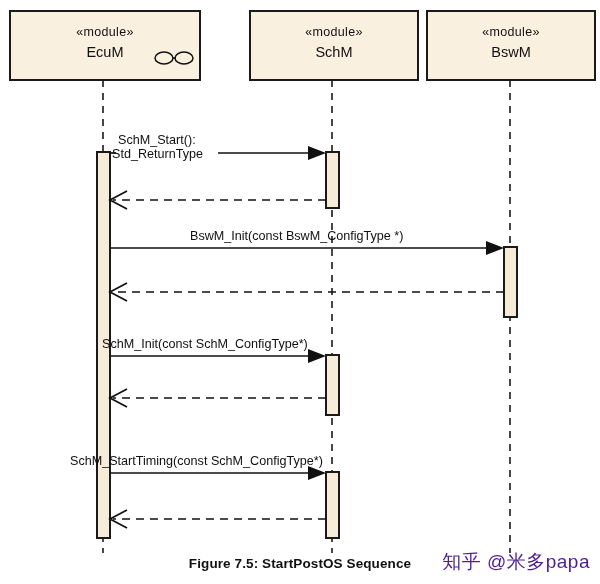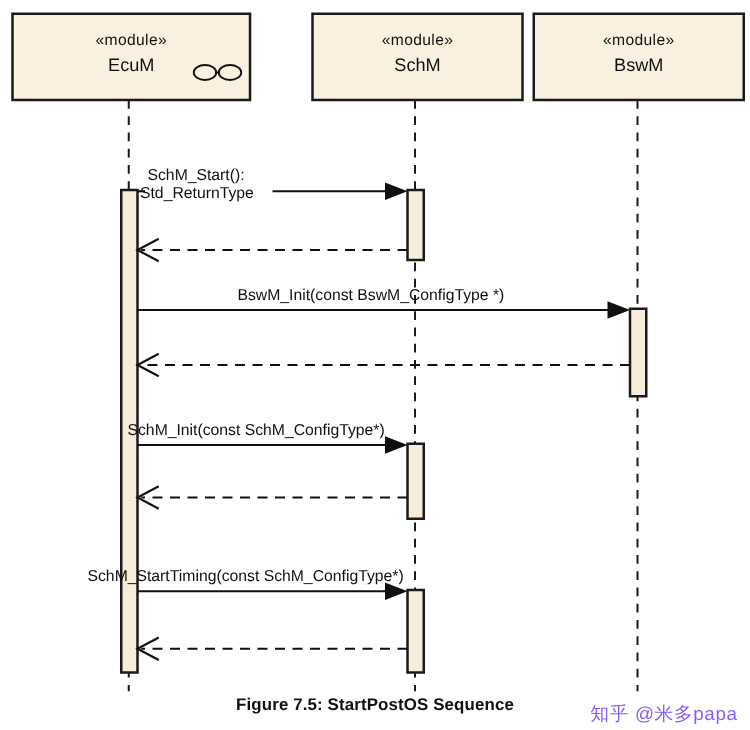--- a/index.html
+++ b/index.html
@@ -99,24 +99,24 @@
     text-align: center;
     font-family: "Liberation Sans", sans-serif;
     font-size: 13.5px;
     font-weight: bold;
     color: #111111;
     letter-spacing: 0.1px;
   }
   .watermark {
     position: absolute;
     right: 10px;
-    top: 562px;
-    font-family: "Liberation Sans", sans-serif;
-    font-size: 15px;
-    color: #8b5cf6;
+    top: 549px;
+    font-family: "Liberation Sans", sans-serif;
+    font-size: 19px;
+    color: #4c1d95;
     letter-spacing: 0.5px;
     white-space: nowrap;
     user-select: none;
   }
 </style>
 </head>
 <body>
 
 <div id="diagram-root">
   <svg class="uml-canvas" viewBox="0 0 600 584" xmlns="http://www.w3.org/2000/svg">

